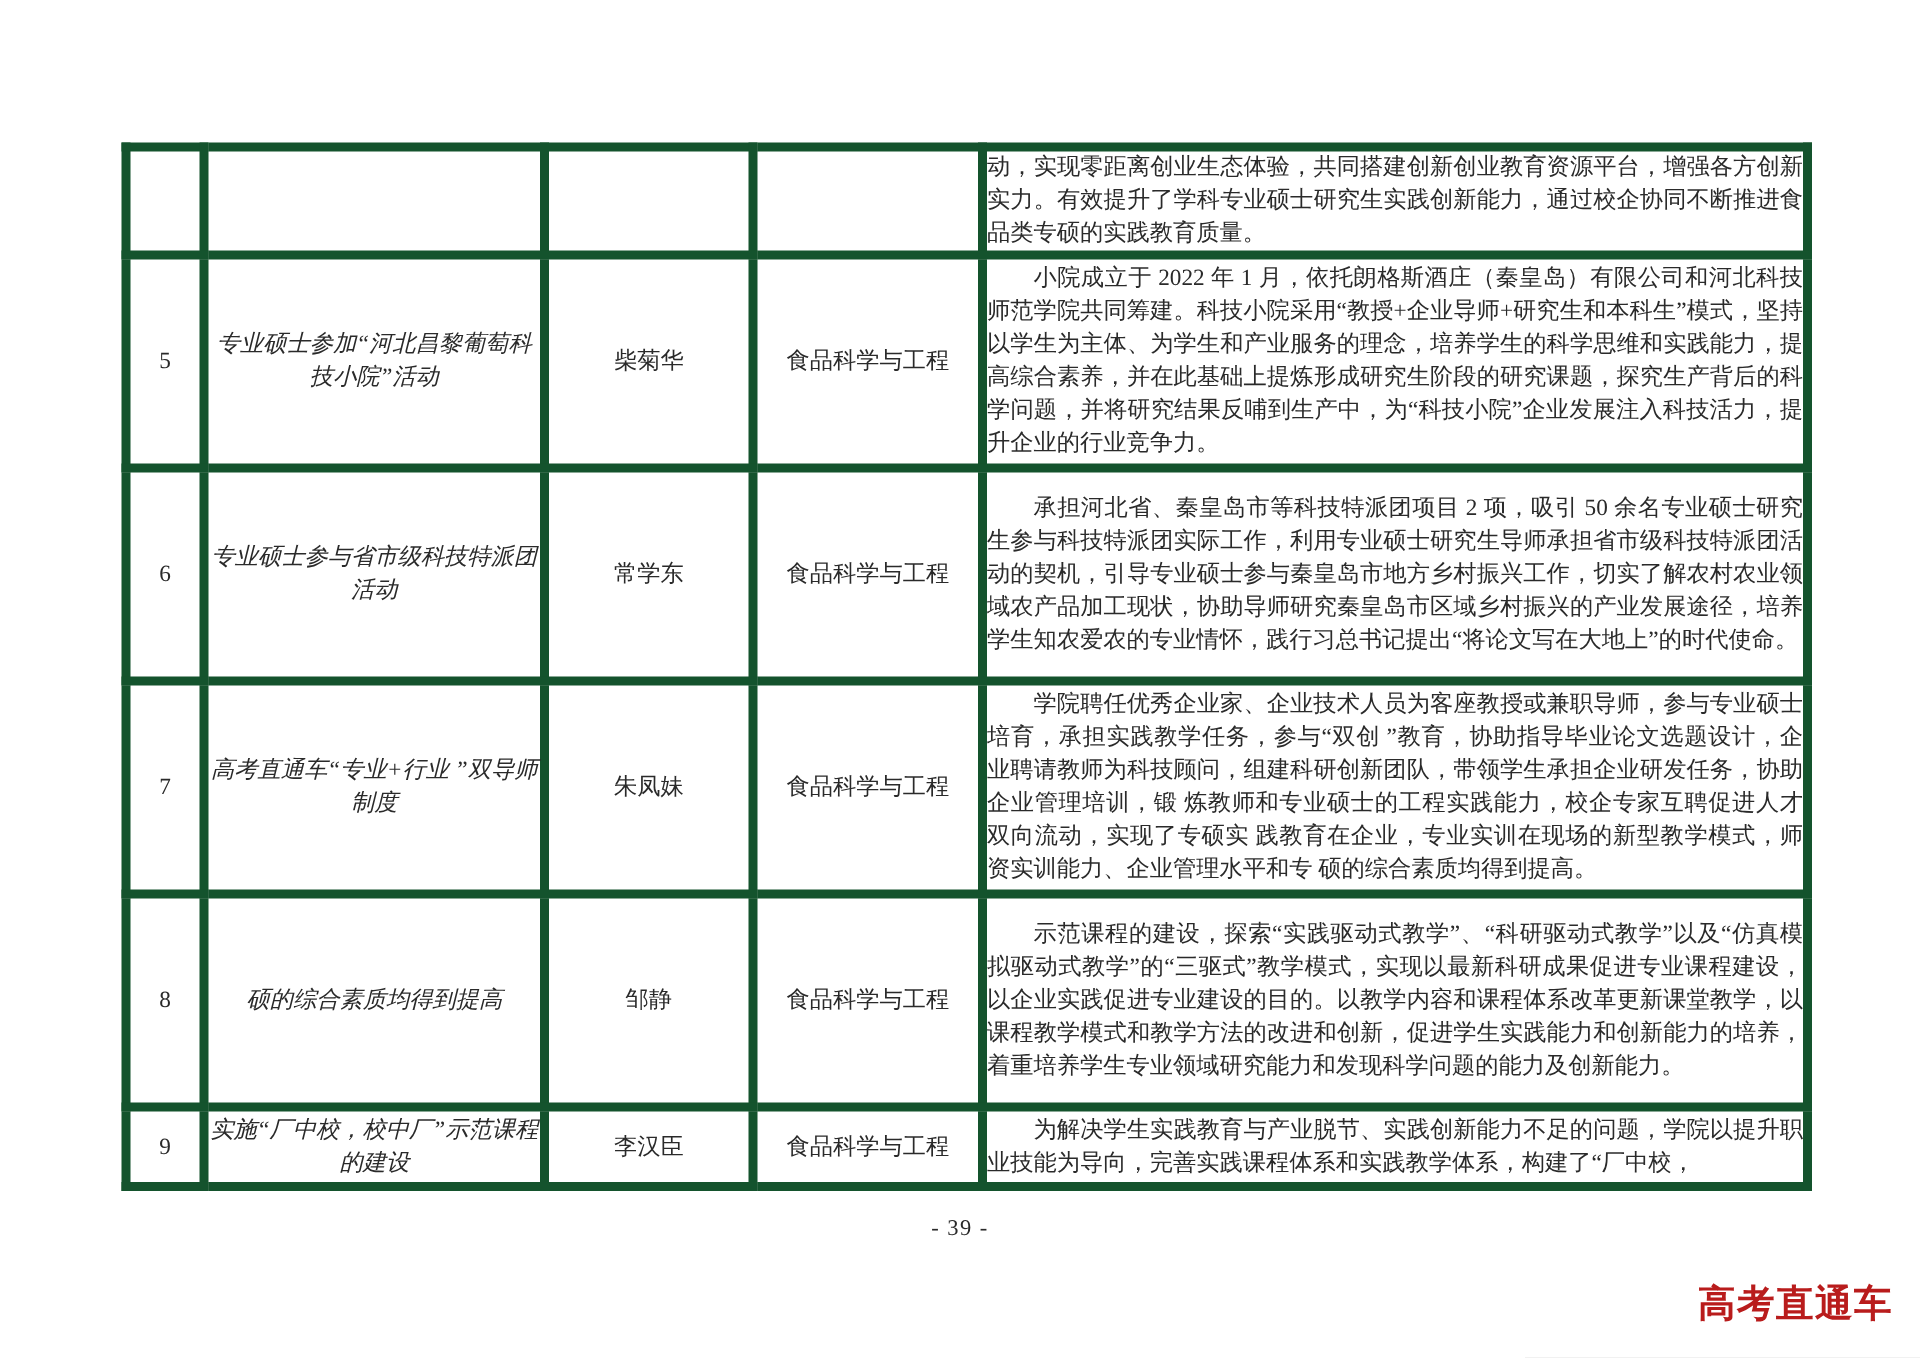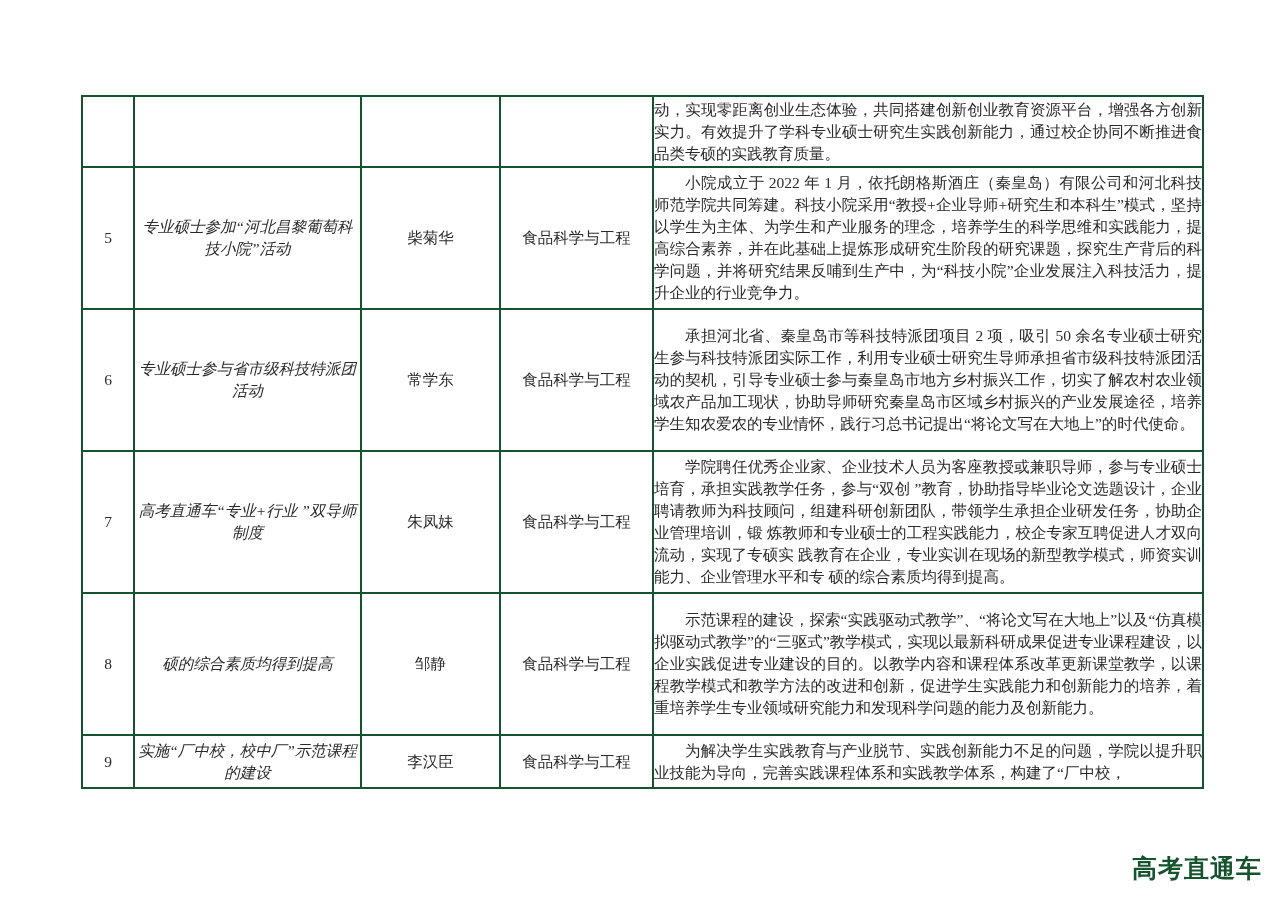--- a/index.html
+++ b/index.html
@@ -18,21 +18,21 @@
   }
   table.doc-table {
     position: absolute;
     left: 81px;
     top: 95px;
     width: 1121px;
     border-collapse: collapse;
     table-layout: fixed;
   }
   table.doc-table td {
-    border: 2px solid #14532d;
+    border: 6px solid #14532d;
     vertical-align: middle;
     font-size: 15.5px;
     line-height: 22px;
     padding: 0;
   }
   tbody tr { height: 142px; }
   tbody tr:first-child { height: 71px; }
   tbody tr:last-child { height: 53px; }
 
   td.c-no, td.c-project, td.c-person, td.c-dept {
@@ -61,21 +61,21 @@
     letter-spacing: 1px;
     color: #2a2a2a;
   }
   .watermark {
     position: absolute;
     top: 852px;
     right: 18px;
     font-family: "Liberation Sans", "DejaVu Sans", sans-serif;
     font-size: 25px;
     font-weight: bold;
-    color: #14532d;
+    color: #b91c1c;
     text-shadow: 1px 1px 0 #ffffff;
     letter-spacing: 1px;
   }
 </style>
 </head>
 <body>
 
 <div class="page">
 
   <table class="doc-table">
@@ -126,32 +126,33 @@
         <p class="indent">学院聘任优秀企业家、企业技术人员为客座教授或兼职导师，参与专业硕士培育，承担实践教学任务，参与“双创 ”教育，协助指导毕业论文选题设计，企业聘请教师为科技顾问，组建科研创新团队，带领学生承担企业研发任务，协助企业管理培训，锻 炼教师和专业硕士的工程实践能力，校企专家互聘促进人才双向流动，实现了专硕实 践教育在企业，专业实训在现场的新型教学模式，师资实训能力、企业管理水平和专 硕的综合素质均得到提高。</p>
       </td>
     </tr>
 
     <tr>
       <td class="c-no">8</td>
       <td class="c-project">硕的综合素质均得到提高</td>
       <td class="c-person">邹静</td>
       <td class="c-dept">食品科学与工程</td>
       <td class="c-desc">
-        <p class="indent">示范课程的建设，探索“实践驱动式教学”、“将论文写在大地上”以及“仿真模拟驱动式教学”的“三驱式”教学模式，实现以最新科研成果促进专业课程建设，以企业实践促进专业建设的目的。以教学内容和课程体系改革更新课堂教学，以课程教学模式和教学方法的改进和创新，促进学生实践能力和创新能力的培养，着重培养学生专业领域研究能力和发现科学问题的能力及创新能力。</p>
+        <p class="indent">示范课程的建设，探索“实践驱动式教学”、“科研驱动式教学”以及“仿真模拟驱动式教学”的“三驱式”教学模式，实现以最新科研成果促进专业课程建设，以企业实践促进专业建设的目的。以教学内容和课程体系改革更新课堂教学，以课程教学模式和教学方法的改进和创新，促进学生实践能力和创新能力的培养，着重培养学生专业领域研究能力和发现科学问题的能力及创新能力。</p>
       </td>
     </tr>
 
     <tr>
       <td class="c-no">9</td>
       <td class="c-project">实施“厂中校，校中厂”示范课程的建设</td>
       <td class="c-person">李汉臣</td>
       <td class="c-dept">食品科学与工程</td>
       <td class="c-desc">
         <p class="indent">为解决学生实践教育与产业脱节、实践创新能力不足的问题，学院以提升职业技能为导向，完善实践课程体系和实践教学体系，构建了“厂中校，</p>
       </td>
     </tr>
   </tbody>
   </table>
 
+  <div class="page-number">- 39 -</div>
 
   <div class="watermark">高考直通车</div>
 
 </div>
 
 </body></html>

